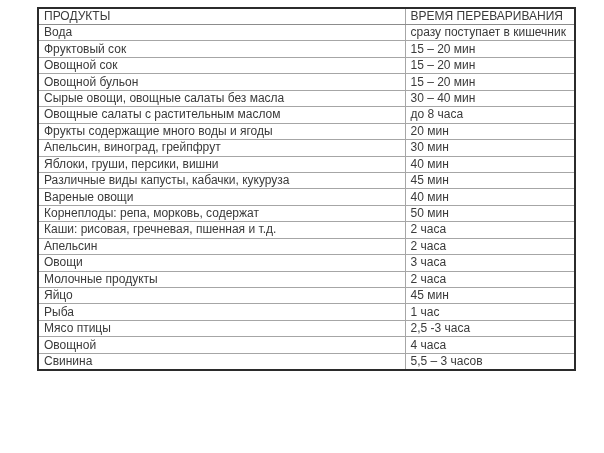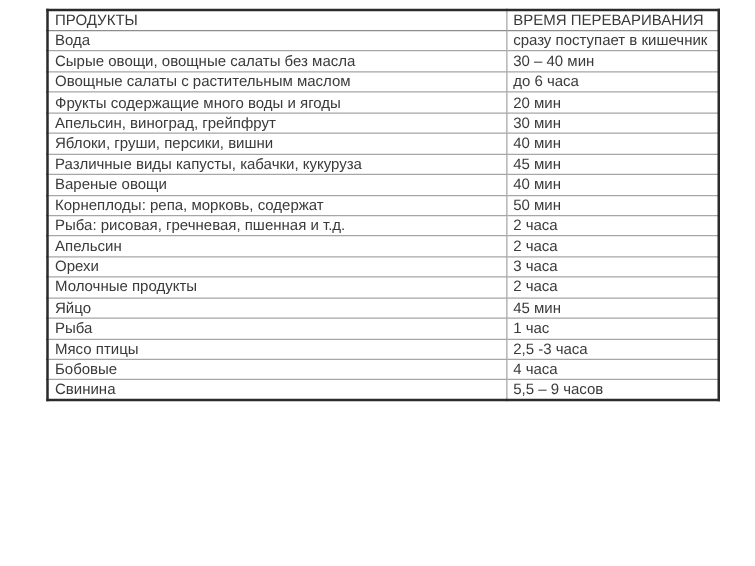--- a/index.html
+++ b/index.html
@@ -58,26 +58,38 @@
         <th>ПРОДУКТЫ</th>
         <th>ВРЕМЯ ПЕРЕВАРИВАНИЯ</th>
       </tr>
     </thead>
     <tbody id="table-body">
         <tr>
           <td>Вода</td>
           <td>сразу поступает в кишечник</td>
         </tr>
         <tr>
+          <td>Фруктовый сок</td>
+          <td>15 – 20 мин</td>
+        </tr>
+        <tr>
+          <td>Овощной сок</td>
+          <td>15 – 20 мин</td>
+        </tr>
+        <tr>
+          <td>Овощной бульон</td>
+          <td>15 – 20 мин</td>
+        </tr>
+        <tr>
           <td>Сырые овощи, овощные салаты без масла</td>
           <td>30 – 40 мин</td>
         </tr>
         <tr>
           <td>Овощные салаты с растительным маслом</td>
-          <td>до 6 часа</td>
+          <td>до 8 часа</td>
         </tr>
         <tr>
           <td>Фрукты содержащие много воды и ягоды</td>
           <td>20 мин</td>
         </tr>
         <tr>
           <td>Апельсин, виноград, грейпфрут</td>
           <td>30 мин</td>
         </tr>
         <tr>
@@ -90,50 +102,50 @@
         </tr>
         <tr>
           <td>Вареные овощи</td>
           <td>40 мин</td>
         </tr>
         <tr>
           <td>Корнеплоды: репа, морковь, содержат</td>
           <td>50 мин</td>
         </tr>
         <tr>
-          <td>Рыба: рисовая, гречневая, пшенная и т.д.</td>
+          <td>Каши: рисовая, гречневая, пшенная и т.д.</td>
           <td>2 часа</td>
         </tr>
         <tr>
           <td>Апельсин</td>
           <td>2 часа</td>
         </tr>
         <tr>
-          <td>Орехи</td>
+          <td>Овощи</td>
           <td>3 часа</td>
         </tr>
         <tr>
           <td>Молочные продукты</td>
           <td>2 часа</td>
         </tr>
         <tr>
           <td>Яйцо</td>
           <td>45 мин</td>
         </tr>
         <tr>
           <td>Рыба</td>
           <td>1 час</td>
         </tr>
         <tr>
           <td>Мясо птицы</td>
           <td>2,5 -3 часа</td>
         </tr>
         <tr>
-          <td>Бобовые</td>
+          <td>Овощной</td>
           <td>4 часа</td>
         </tr>
         <tr>
           <td>Свинина</td>
-          <td>5,5 – 9 часов</td>
+          <td>5,5 – 3 часов</td>
         </tr>
       </tbody>
   </table>
 </div>
 
 </body></html>

